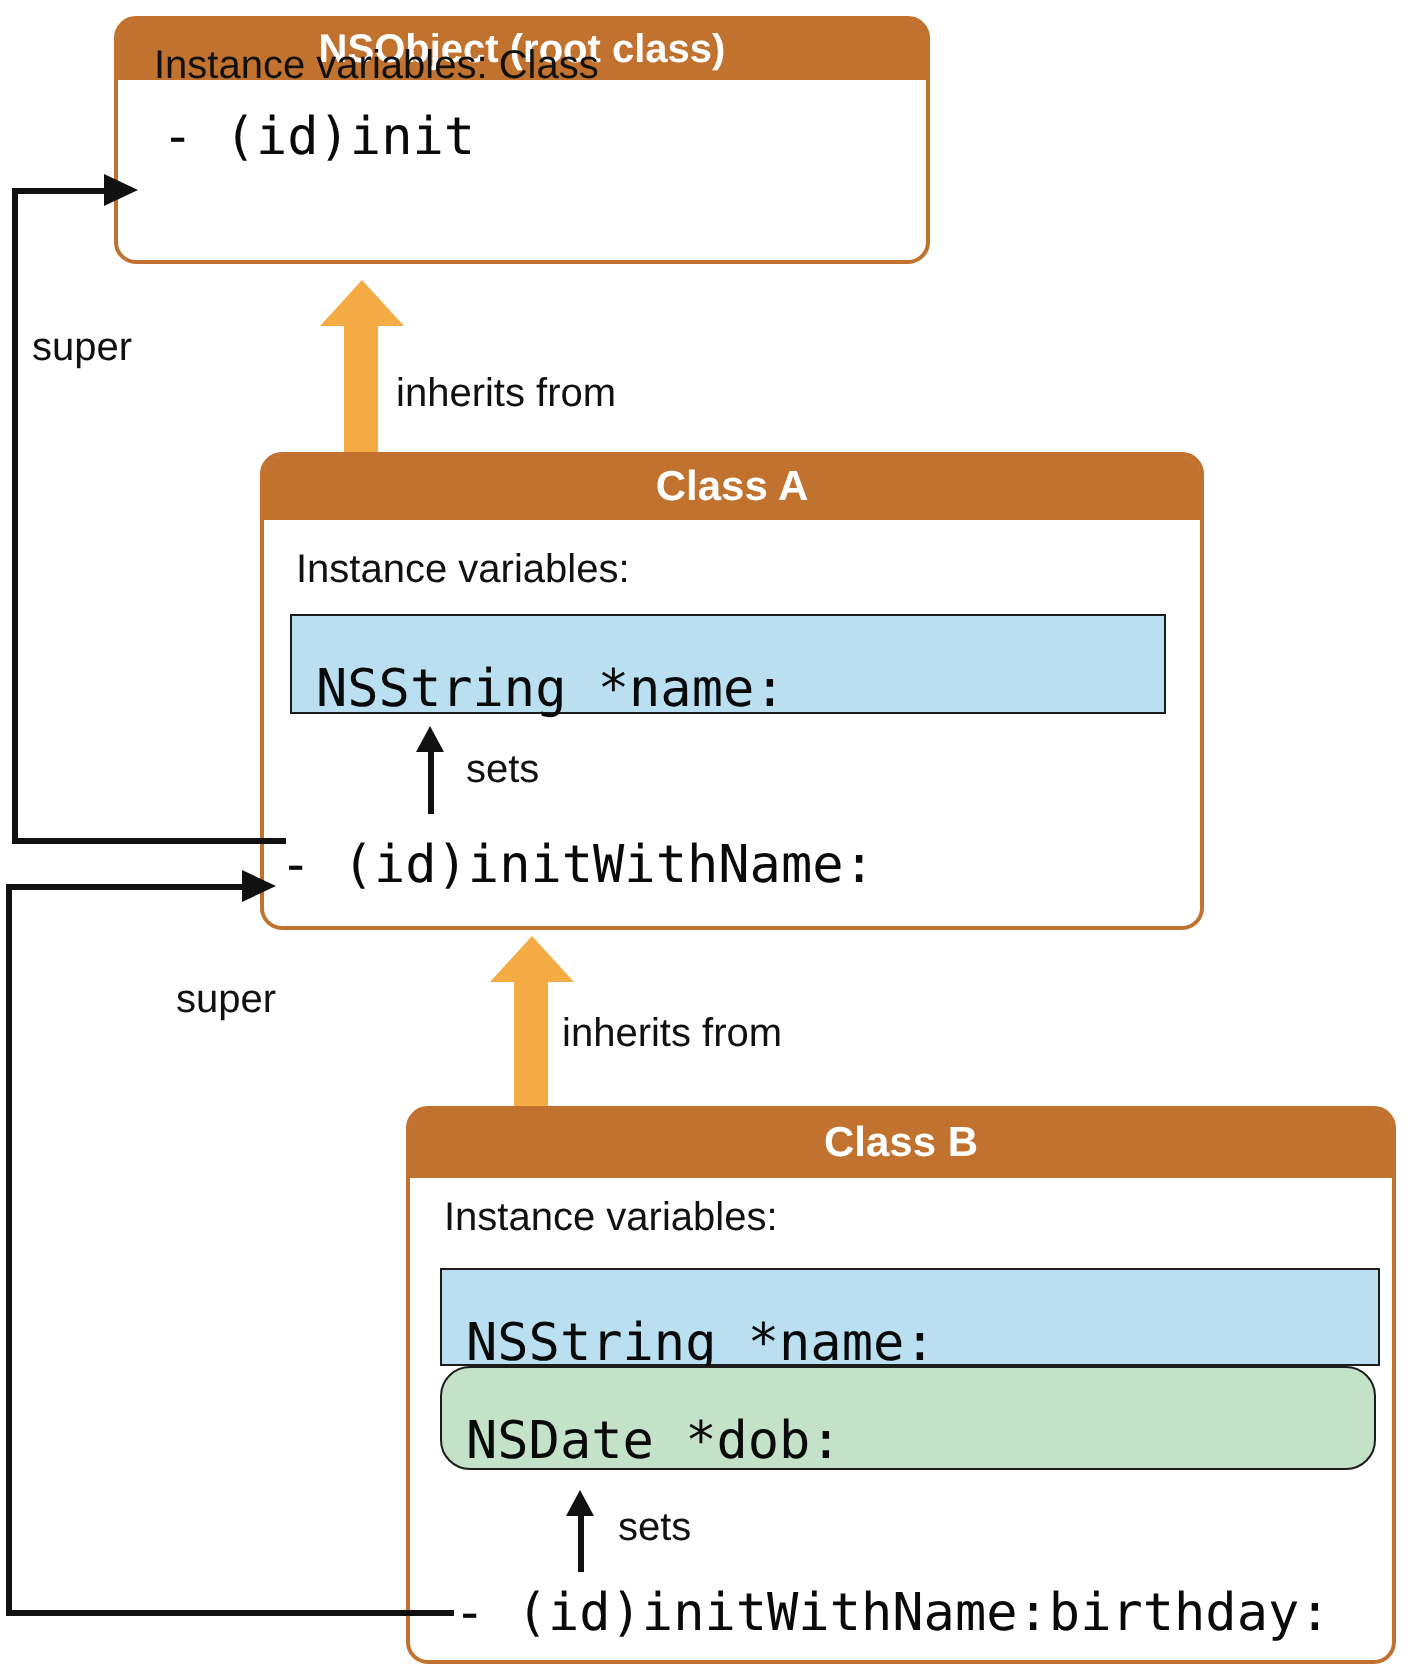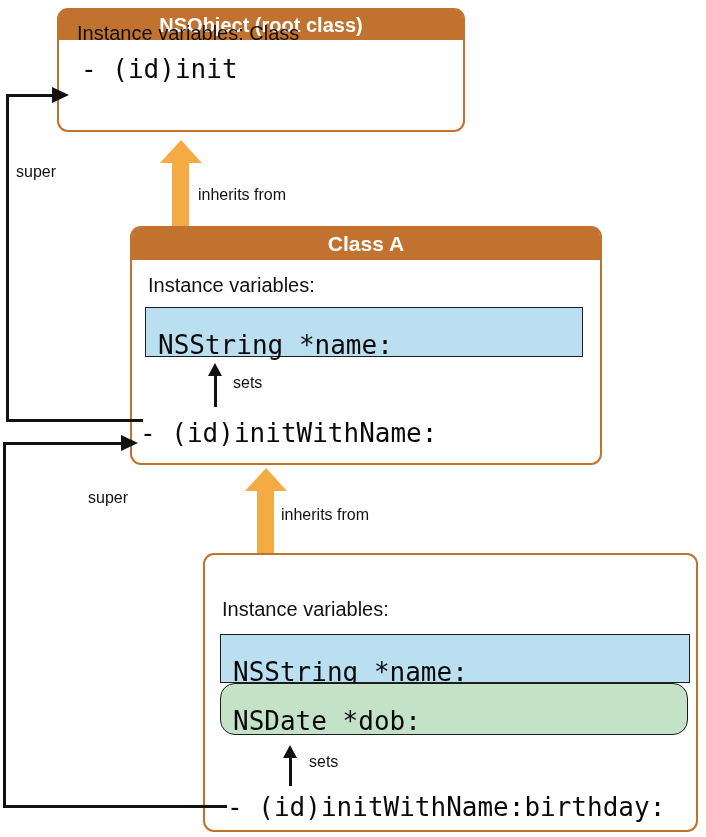--- a/index.html
+++ b/index.html
@@ -47,21 +47,21 @@
   .bhead-right{
     position:absolute;width:0;height:0;
     border-top:8px solid transparent;border-bottom:8px solid transparent;
     border-left:17px solid #111;
   }
   .bhead-up{
     position:absolute;width:0;height:0;
     border-left:7px solid transparent;border-right:7px solid transparent;
     border-bottom:13px solid #111;
   }
-  .edge-label{position:absolute;font-size:16px;white-space:nowrap;}
+  .edge-label{position:absolute;font-size:20px;white-space:nowrap;}
 </style>
 </head>
 <body>
 
 <div class="canvas">
 
   <div class="classbox" id="box-nsobject">
     <div class="hdr">NSObject (root class)</div>
     <div class="ivars-label" style="left:18px;top:12px;">Instance variables: Class</div>
     <div class="code" style="left:22px;top:44px;">- (id)init</div>
@@ -84,20 +84,21 @@
     <div class="edge-label" style="left:101px;top:146px;">sets</div>
     <div class="code" style="left:8px;top:190px;">- (id)initWithName:</div>
   </div>
 
   <div class="ohead" style="left:245px;top:468px;"></div>
   <div class="oshaft" style="left:257px;top:488px;height:65px;"></div>
   <div class="edge-label" style="left:281px;top:506px;">inherits from</div>
   <div class="edge-label" style="left:88px;top:489px;">super</div>
 
   <div class="classbox" id="box-classb">
+    <div class="hdr">Class B</div>
     <div class="ivars-label" style="left:17px;top:43px;">Instance variables:</div>
     <div class="ivarbox blue" style="left:15px;top:79px;width:470px;height:49px;">
       <span class="code">NSString *name:</span>
     </div>
     <div class="ivarbox green" style="left:15px;top:128px;width:468px;height:52px;border-radius:15px;">
       <span class="code">NSDate *dob:</span>
     </div>
 
     <div class="bhead-up" style="left:78px;top:190px;"></div>
     <div class="bseg" style="left:83.5px;top:201px;width:3px;height:30px;"></div>

